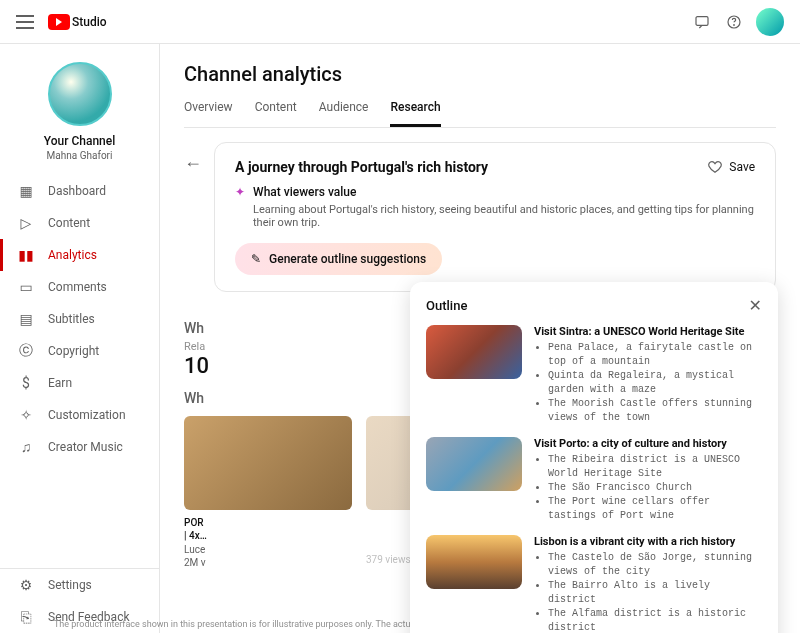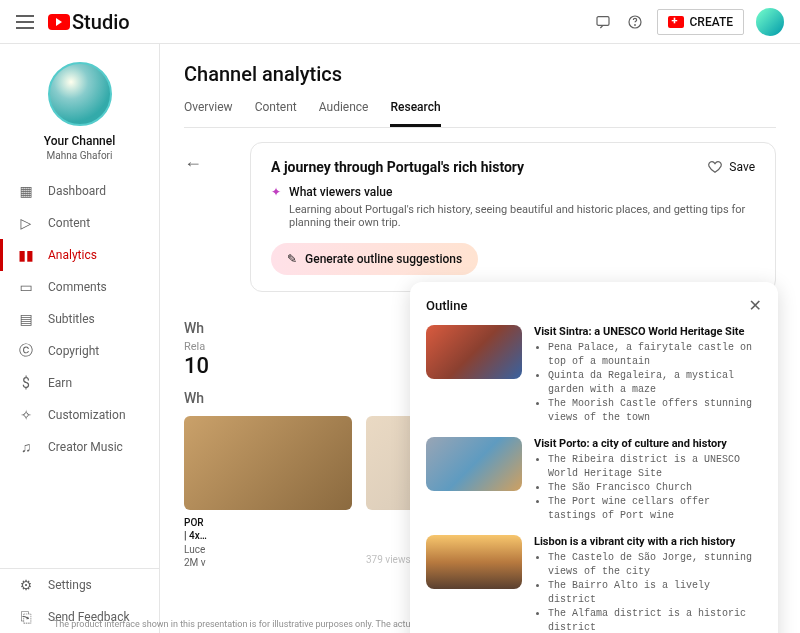--- a/index.html
+++ b/index.html
@@ -1,21 +1,21 @@
 <!DOCTYPE html>
 <html><head>
 <meta charset="utf-8">
 <style>
 * { box-sizing: border-box; margin: 0; padding: 0; }
 body { font-family: Roboto, Arial, sans-serif; font-size: 13px; color: #0f0f0f; background: #fff; width: 800px; height: 633px; overflow: hidden; position: relative; }
 .header { height: 44px; display: flex; align-items: center; padding: 0 16px; border-bottom: 1px solid #e5e5e5; justify-content: space-between; }
 .header-left { display: flex; align-items: center; gap: 14px; }
 .hamburger { width: 18px; height: 14px; display: flex; flex-direction: column; justify-content: space-between; cursor: pointer; }
 .hamburger span { height: 2px; background: #606060; }
-.logo { display: flex; align-items: center; gap: 2px; font-weight: 500; font-size: 20px; }
+.logo { display: flex; align-items: center; gap: 2px; font-weight: 500; font-size: 12px; }
 .yt-logo { width: 22px; height: 16px; background: #ff0000; border-radius: 4px; position: relative; }
 .yt-logo::after { content: ''; position: absolute; left: 8px; top: 4px; border-left: 6px solid #fff; border-top: 4px solid transparent; border-bottom: 4px solid transparent; }
 .header-right { display: flex; align-items: center; gap: 12px; }
 .icon-btn { width: 20px; height: 20px; cursor: pointer; display: flex; align-items: center; justify-content: center; color: #606060; }
 .create-btn { display: flex; align-items: center; gap: 6px; border: 1px solid #ccc; padding: 5px 10px; border-radius: 2px; font-weight: 500; cursor: pointer; font-size: 12px; }
 .create-btn .cam { width: 16px; height: 12px; background: #ff0000; position: relative; border-radius: 2px; }
 .create-btn .cam::after { content:'+'; color:#fff; position:absolute; left:4px; top:-2px; font-size:11px; font-weight:bold; }
 .avatar { width: 28px; height: 28px; border-radius: 50%; background: linear-gradient(135deg,#7fc,#09a); }
 .layout { display: flex; height: calc(100% - 44px); }
 .sidebar { width: 160px; border-right: 1px solid #e5e5e5; padding-top: 18px; display: flex; flex-direction: column; }
@@ -29,21 +29,21 @@
 .nav-item.active::before { content:''; position:absolute; left:0; top:0; bottom:0; width:3px; background:#cc0000; }
 .nav-icon { width: 16px; height: 16px; display:flex; align-items:center; justify-content:center; font-size:14px; }
 .nav-footer { border-top: 1px solid #e5e5e5; }
 .main { flex: 1; padding: 18px 24px; position: relative; overflow: hidden; }
 .page-title { font-size: 20px; font-weight: 500; margin-bottom: 14px; }
 .tabs { display: flex; gap: 22px; border-bottom: 1px solid #e5e5e5; margin-bottom: 14px; }
 .tab { padding-bottom: 10px; font-size: 12px; color: #606060; cursor: pointer; }
 .tab.active { color: #0f0f0f; font-weight:500; border-bottom: 3px solid #0f0f0f; }
 .back-row { display:flex; align-items:flex-start; gap:12px; }
 .back-arrow { font-size:18px; color:#606060; cursor:pointer; padding-top:8px; }
-.card { flex:1; border:1px solid #e5e5e5; border-radius:12px; padding:16px 20px; margin-bottom:16px;margin-left:36px; }
+.card { flex:1; border:1px solid #e5e5e5; border-radius:12px; padding:16px 20px; margin-bottom:16px; }
 .card-head { display:flex; justify-content:space-between; align-items:center; }
 .card-title { font-weight:700; font-size:14px; }
 .save { display:flex; align-items:center; gap:6px; font-size:12px; cursor:pointer; }
 .value-row { display:flex; align-items:center; gap:8px; margin-top:10px; font-size:12px; font-weight:500; }
 .sparkle { color:#c040c0; }
 .value-desc { font-size:11px; color:#606060; margin-top:4px; margin-left:18px; }
 .gen-btn { display:inline-flex; align-items:center; gap:8px; margin-top:14px; padding:9px 16px; border-radius:20px; background:linear-gradient(90deg,#ffe1e8,#ffe3d1); font-size:12px; font-weight:500; cursor:pointer; }
 .section-hint { font-size:14px; font-weight:500; color:#606060; margin:12px 0 4px; }
 .big-num { font-size:22px; font-weight:500; }
 .videos-row { display:flex; gap:14px; margin-top:10px; }
@@ -94,24 +94,20 @@
           <path d="M8 21l4-4"></path>
         </svg>
       </div>
     <div class="icon-btn">
         <svg viewBox="0 0 24 24" fill="none" stroke="currentColor" stroke-width="1.8">
           <circle cx="12" cy="12" r="9"></circle>
           <path d="M9.5 9a2.5 2.5 0 115 0c0 1.5-2.5 2-2.5 3.5"></path>
           <circle cx="12" cy="16.5" r=".5" fill="currentColor"></circle>
         </svg>
       </div>
-    <div class="create-btn">
-      <div class="cam"></div>
-      <span>CREATE</span>
-    </div>
     <div class="avatar"></div>
   </div>
 </div>
 
 <div class="layout">
   <div class="sidebar">
     <div class="profile">
       <div class="profile-img"></div>
       <div class="profile-title">Your Channel</div>
       <div class="profile-name">Mahna Ghafori</div>

